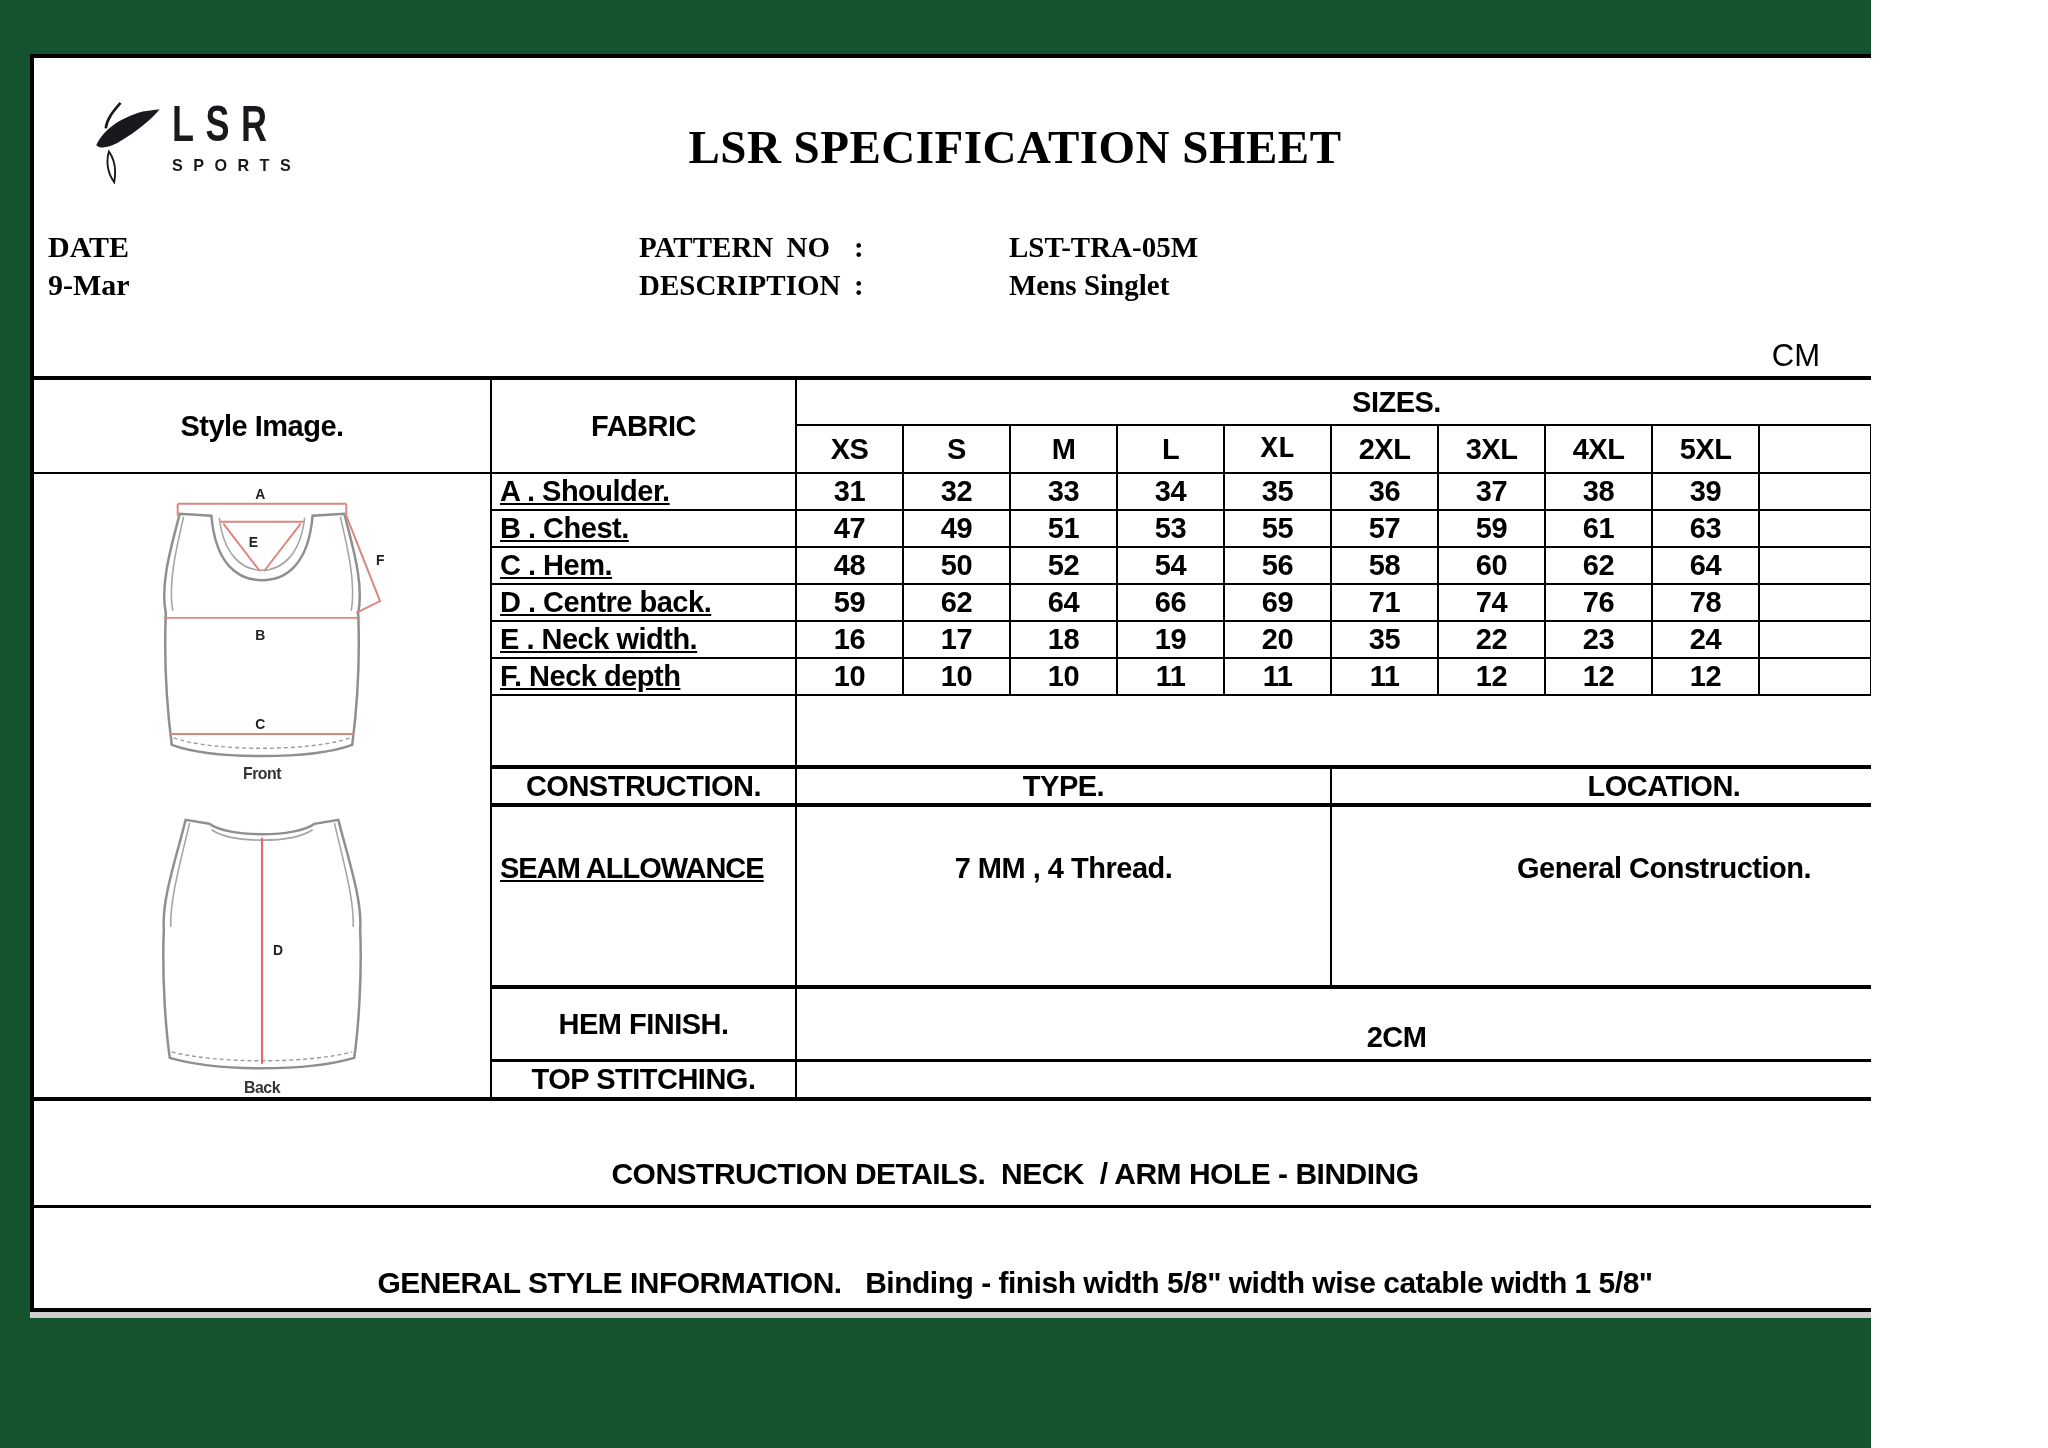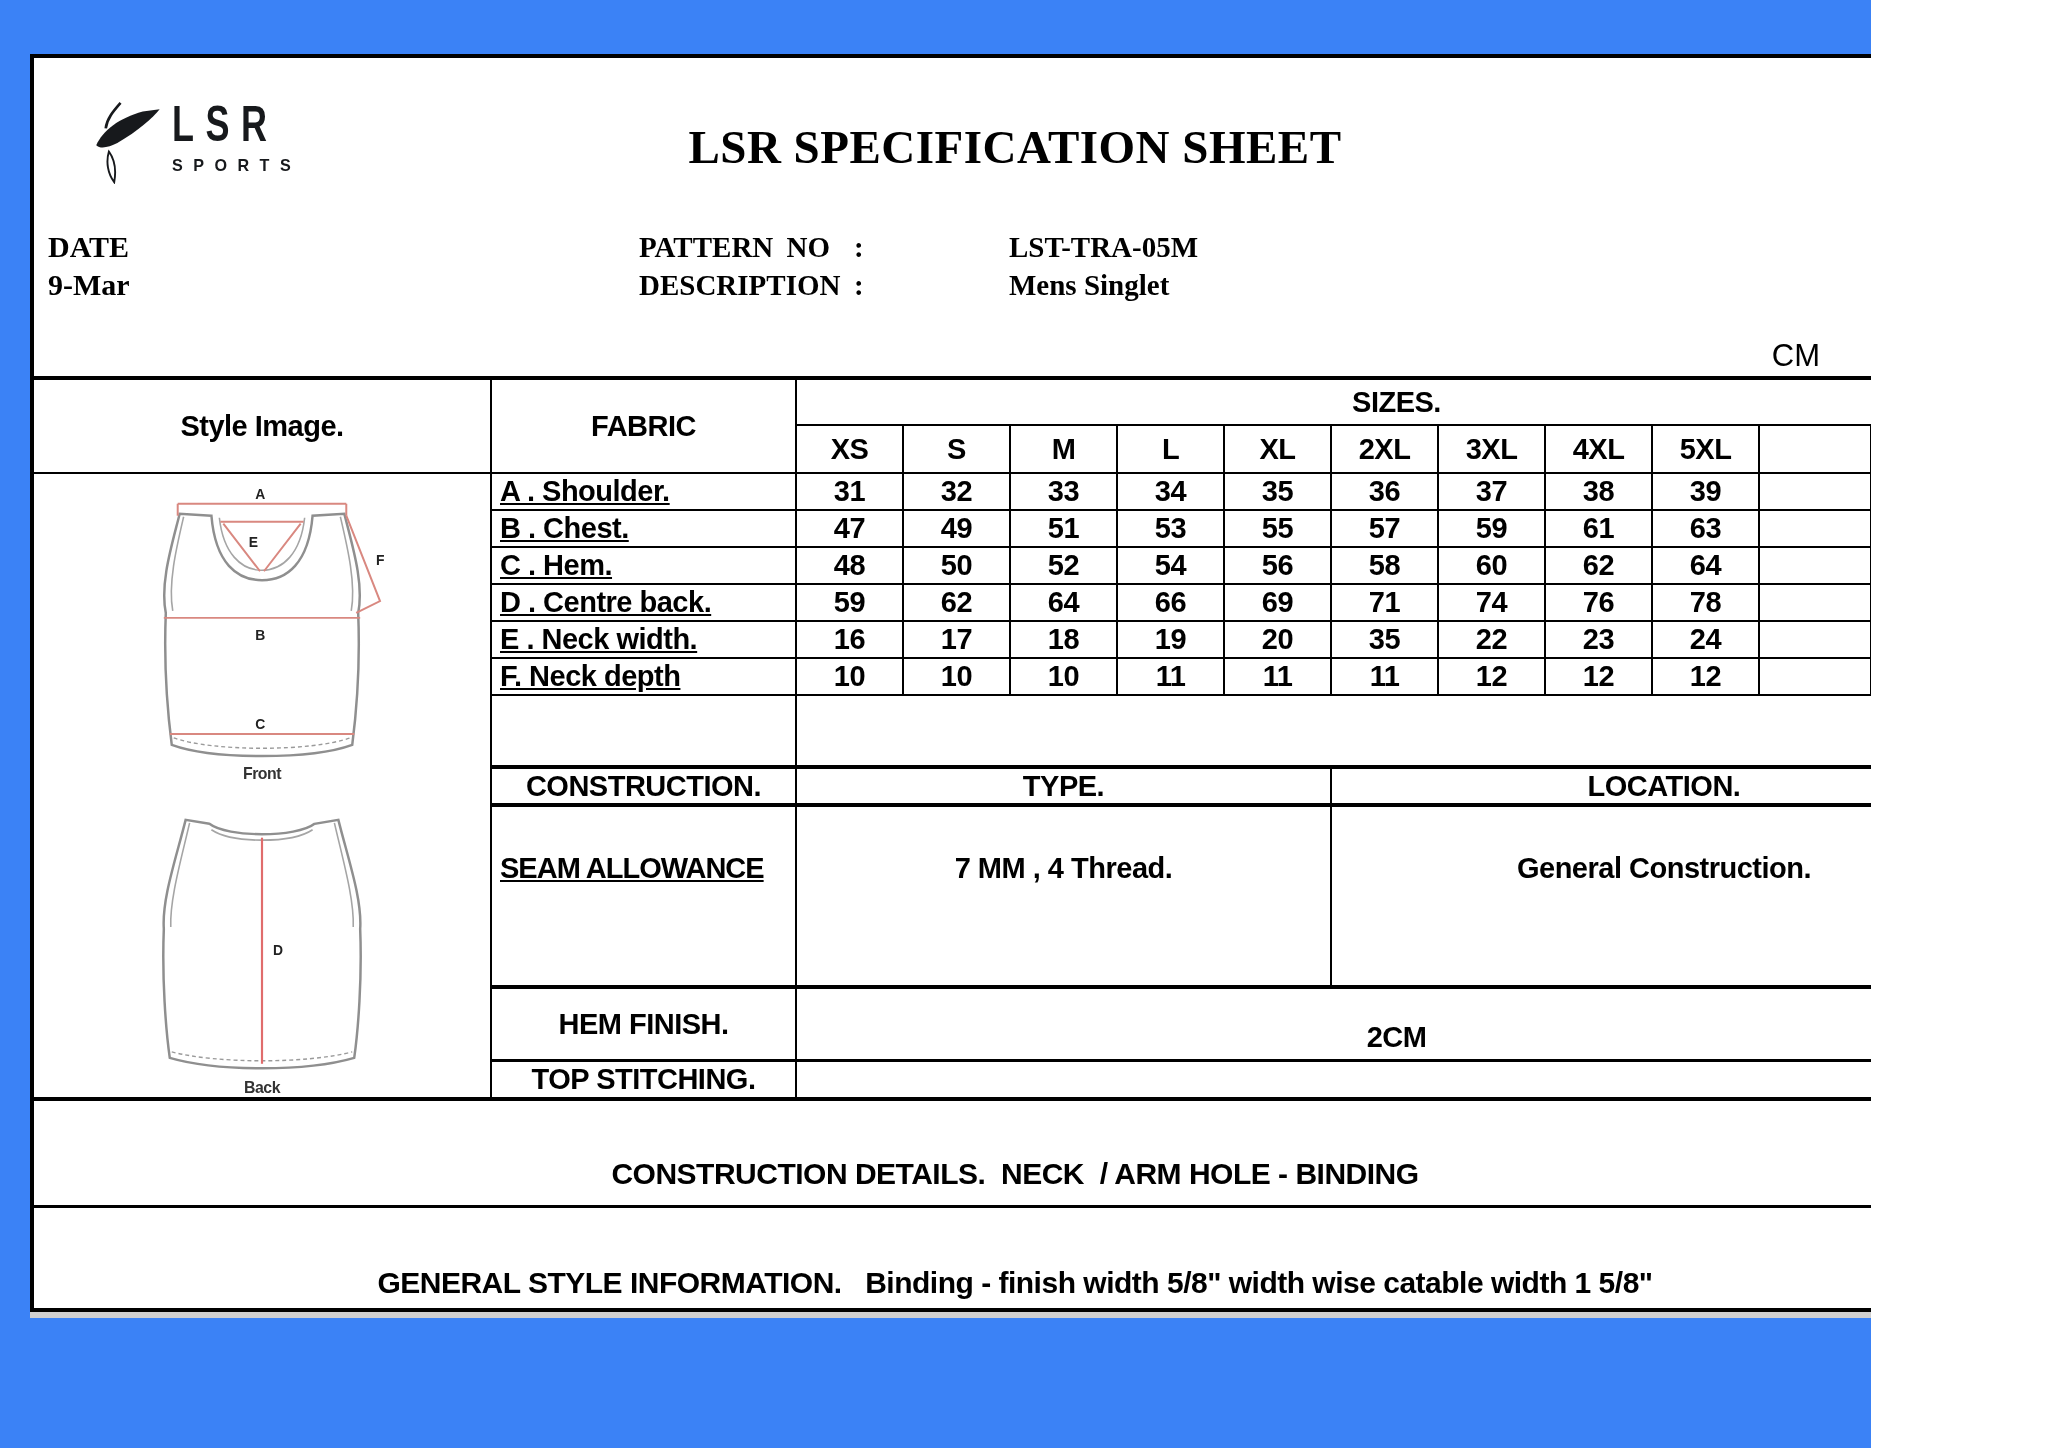--- a/index.html
+++ b/index.html
@@ -1,16 +1,16 @@
 <!DOCTYPE html>
 <html><head>
 <meta charset="utf-8">
 <style>
   html,body{margin:0;padding:0;background:#fff;}
-  .page{position:relative;width:1871px;height:1448px;background:#3b82f6;overflow:hidden;
+  .page{position:relative;width:1871px;height:1448px;background:#14532d;overflow:hidden;
         font-family:"Liberation Sans","DejaVu Sans",sans-serif;color:#000;}
   .sheet{position:absolute;left:30px;top:54px;width:1970px;height:1258px;
          border:4px solid #000;box-sizing:border-box;background:#fff;
          box-shadow:0 6px 0 #cfcfcf;display:flex;flex-direction:column;}
 
   
   .sheet-header{position:relative;height:318px;flex:0 0 auto;}
   .logo{position:absolute;left:58px;top:40px;display:flex;align-items:flex-start;}
   .logo-mark{width:74px;height:86px;margin-right:6px;}
   .logo-text{display:flex;flex-direction:column;}
@@ -165,21 +165,21 @@
 
       <div class="cell c-hemh bb-mid">HEM FINISH.</div>
       <div class="cell c-hemv bb-mid no-br">2CM</div>
 
       <div class="cell c-topsh bb-none">TOP STITCHING.</div>
       <div class="cell c-topsv bb-none no-br"></div>
     <div class="cell" style="grid-area: 2 / 3;">XS</div>
         <div class="cell" style="grid-area: 2 / 4;">S</div>
         <div class="cell" style="grid-area: 2 / 5;">M</div>
         <div class="cell" style="grid-area: 2 / 6;">L</div>
-        <div class="cell" style="grid-area: 2 / 7;">XL</div>
+        <div class="cell" style="grid-area: 2 / 7; font-family: Liberation Mono, monospace;">XL</div>
         <div class="cell" style="grid-area: 2 / 8;">2XL</div>
         <div class="cell" style="grid-area: 2 / 9;">3XL</div>
         <div class="cell" style="grid-area: 2 / 10;">4XL</div>
         <div class="cell" style="grid-area: 2 / 11;">5XL</div>
         <div class="cell" style="grid-area: 2 / 12;"></div>
         <div class="cell no-br" style="grid-area: 2 / 13;"></div>
         <div class="cell tl" style="grid-area: 3 / 2;">A . Shoulder.</div>
         <div class="cell" style="grid-area: 3 / 3;">31</div>
         <div class="cell" style="grid-area: 3 / 4;">32</div>
         <div class="cell" style="grid-area: 3 / 5;">33</div>

